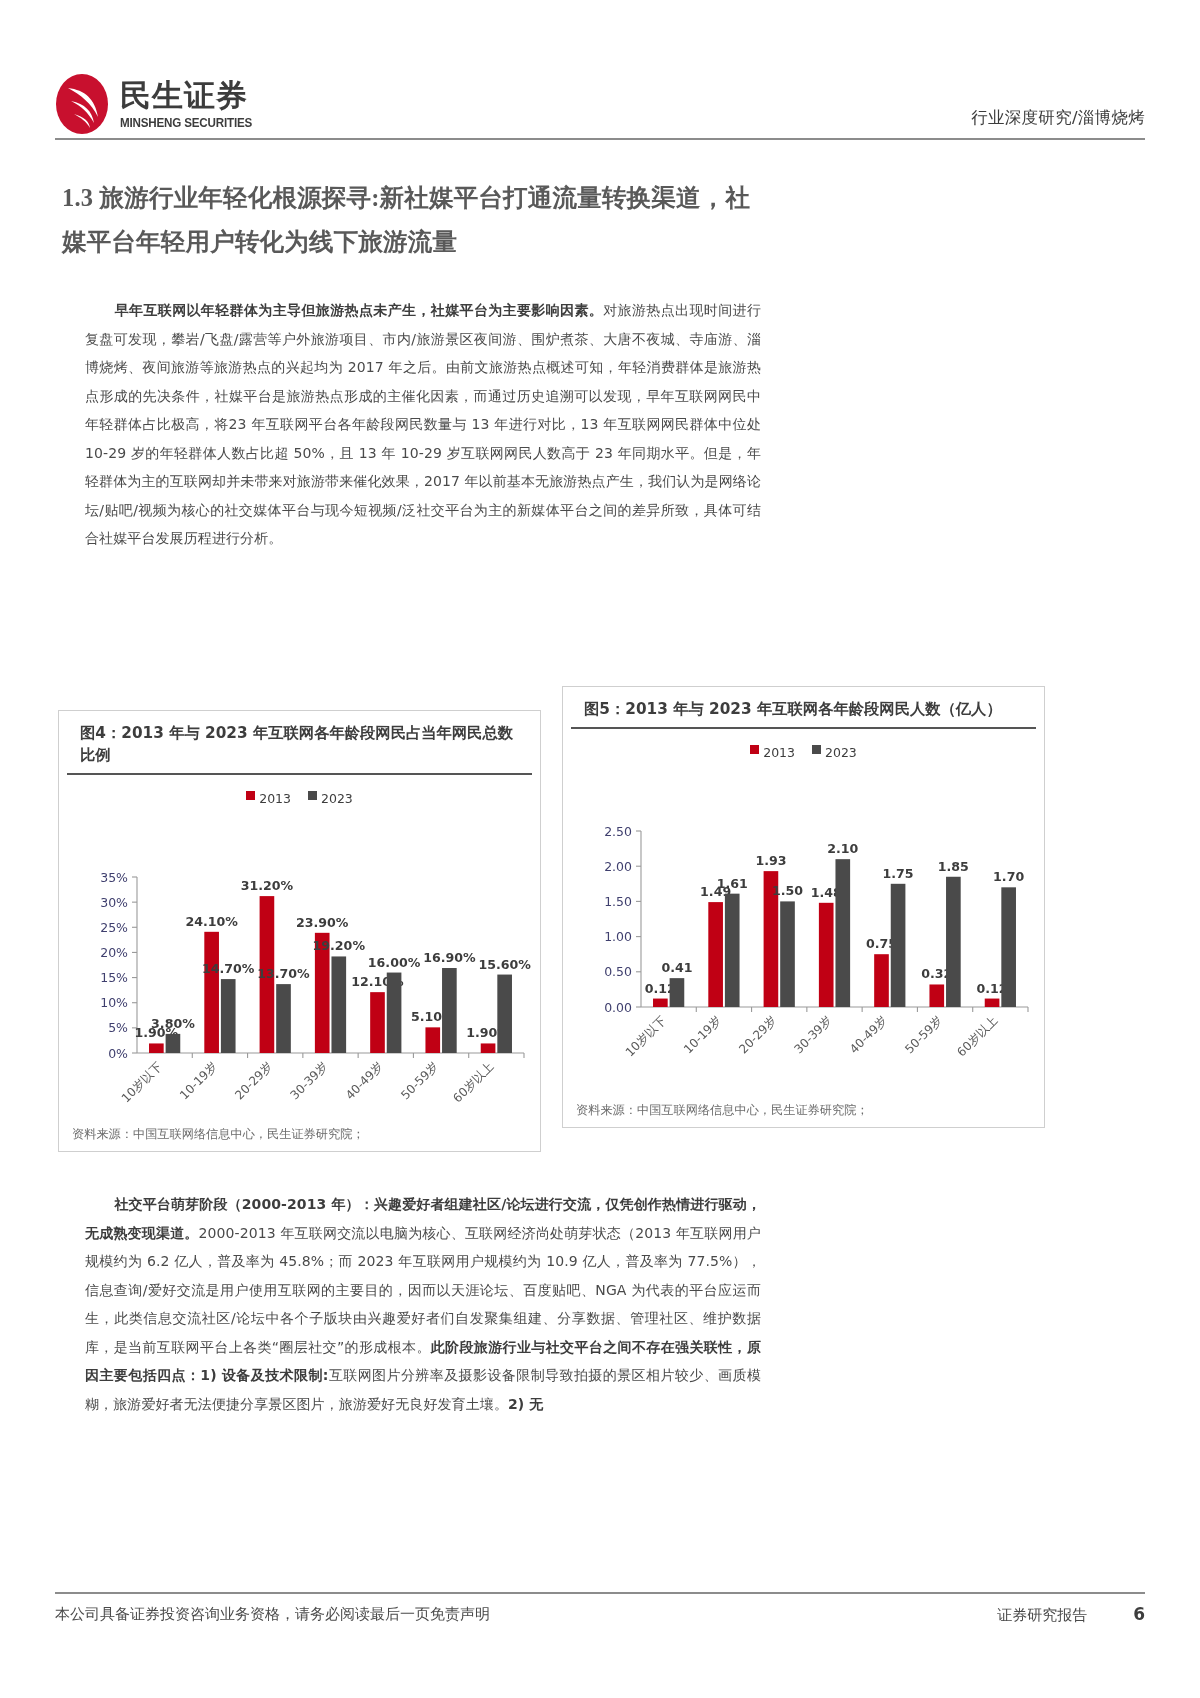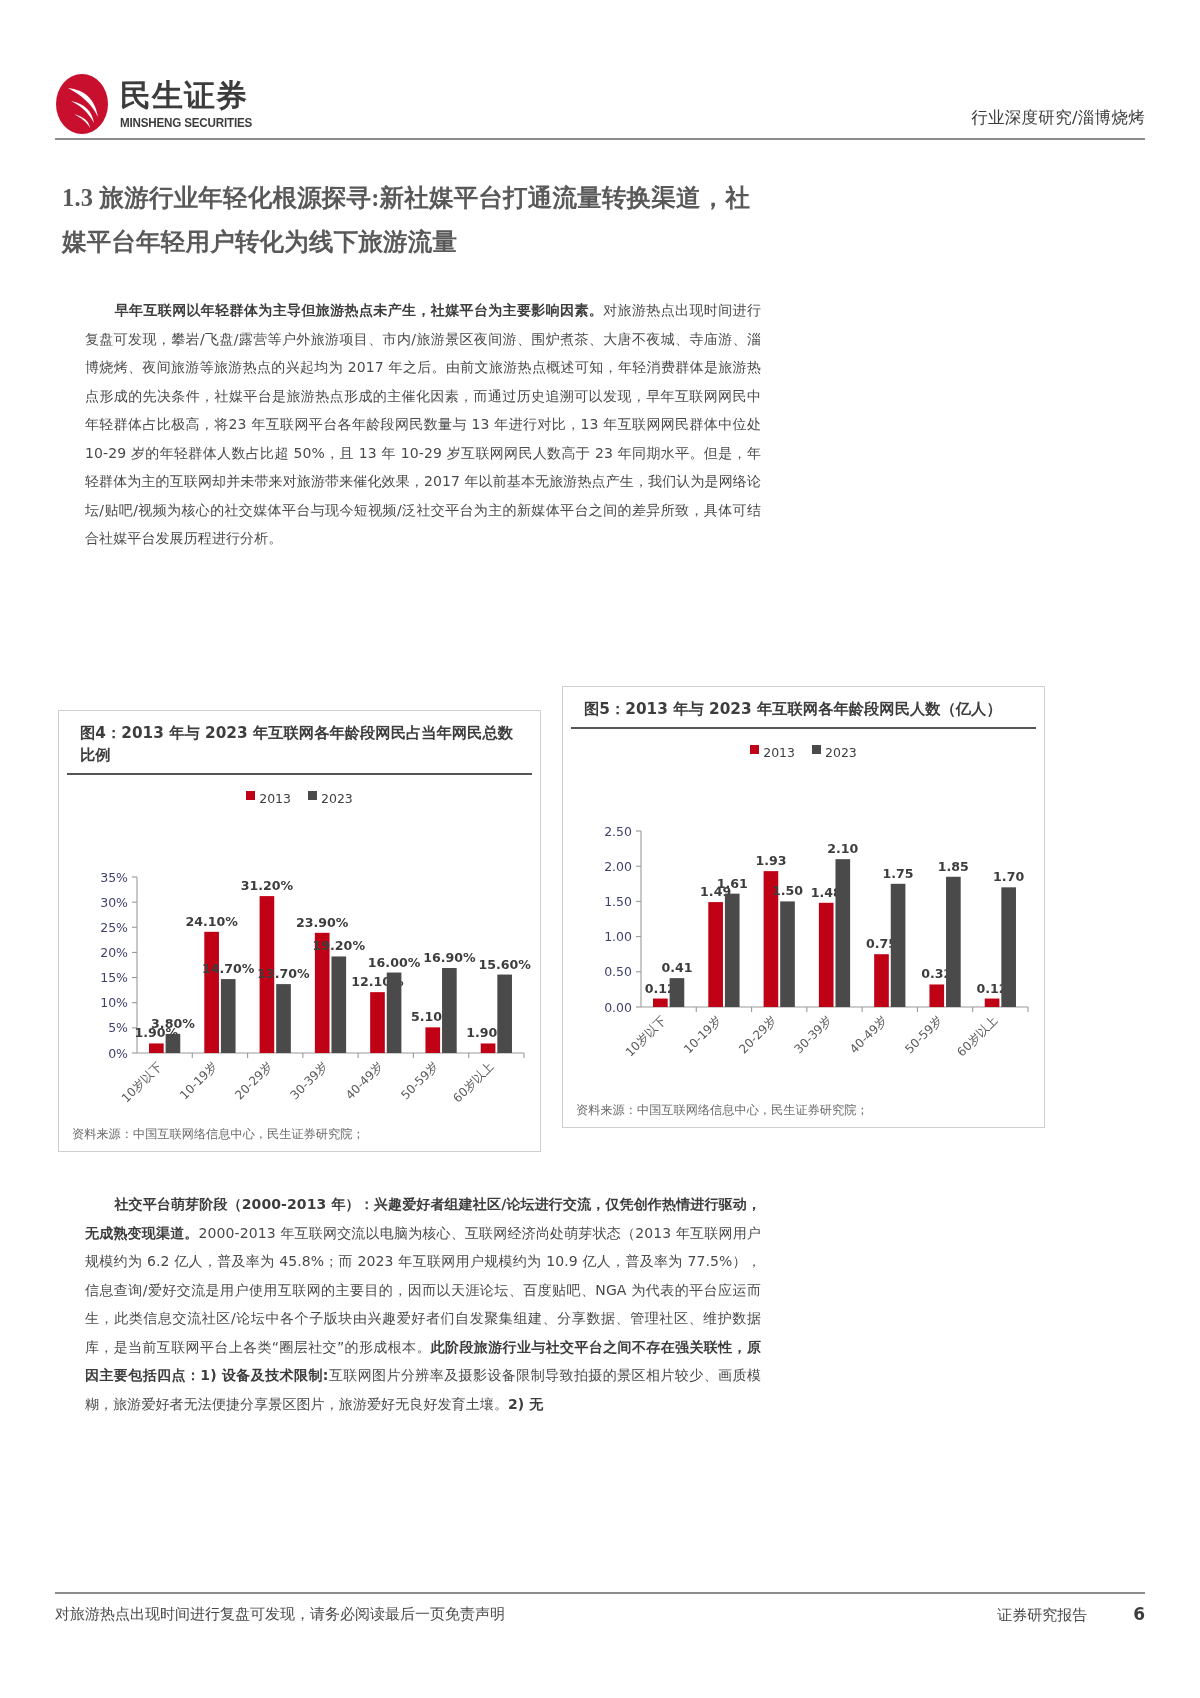--- a/index.html
+++ b/index.html
@@ -333,20 +333,20 @@
     </div>
     <div class="src">资料来源：中国互联网络信息中心，民生证券研究院；</div>
   </div>
 
   <div class="body-block p2">
     <span class="indent"></span><b>社交平台萌芽阶段（2000-2013 年）：兴趣爱好者组建社区/论坛进行交流，仅凭创作热情进行驱动，无成熟变现渠道。</b><span>2000-2013 年互联网交流以电脑为核心、互联网经济尚处萌芽状态（2013 年互联网用户规模约为 6.2 亿人，普及率为 45.8%；而 2023 年互联网用户规模约为 10.9 亿人，普及率为 77.5%），信息查询/爱好交流是用户使用互联网的主要目的，因而以天涯论坛、百度贴吧、NGA 为代表的平台应运而生，此类信息交流社区/论坛中各个子版块由兴趣爱好者们自发聚集组建、分享数据、管理社区、维护数据库，是当前互联网平台上各类“圈层社交”的形成根本。</span><b>此阶段旅游行业与社交平台之间不存在强关联性，原因主要包括四点：</b><b>1) 设备及技术限制:</b><span>互联网图片分辨率及摄影设备限制导致拍摄的景区相片较少、画质模糊，旅游爱好者无法便捷分享景区图片，旅游爱好无良好发育土壤。</span><b>2) 无</b>
   </div>
 
   <div class="footer-rule"></div>
   <div class="footer">
-    <div>对旅游热点出现时间进行复盘可发现，请务必阅读最后一页免责声明</div>
+    <div>本公司具备证券投资咨询业务资格，请务必阅读最后一页免责声明</div>
     <div class="footer-right">
       <span>证券研究报告</span>
       <span class="page-num">6</span>
     </div>
   </div>
 
 </div>
 
 </body></html>

